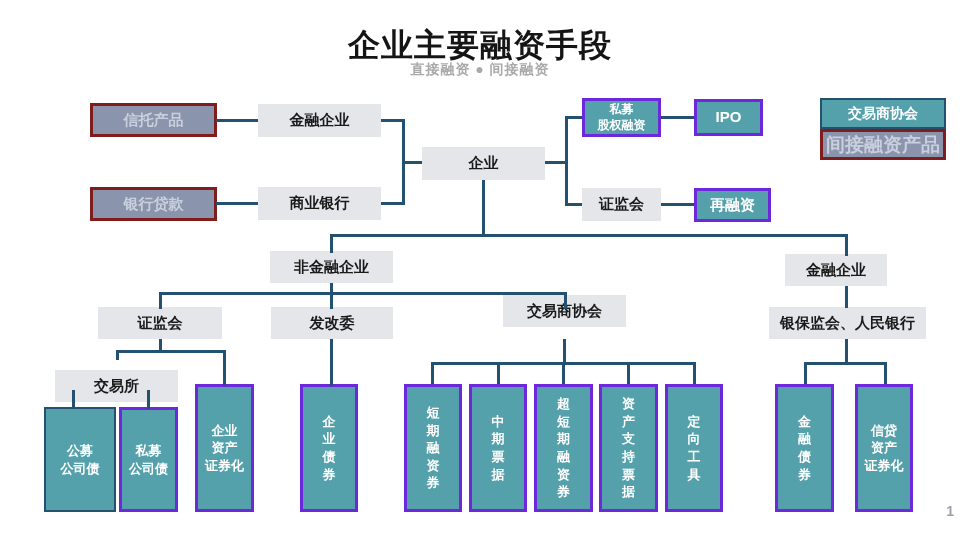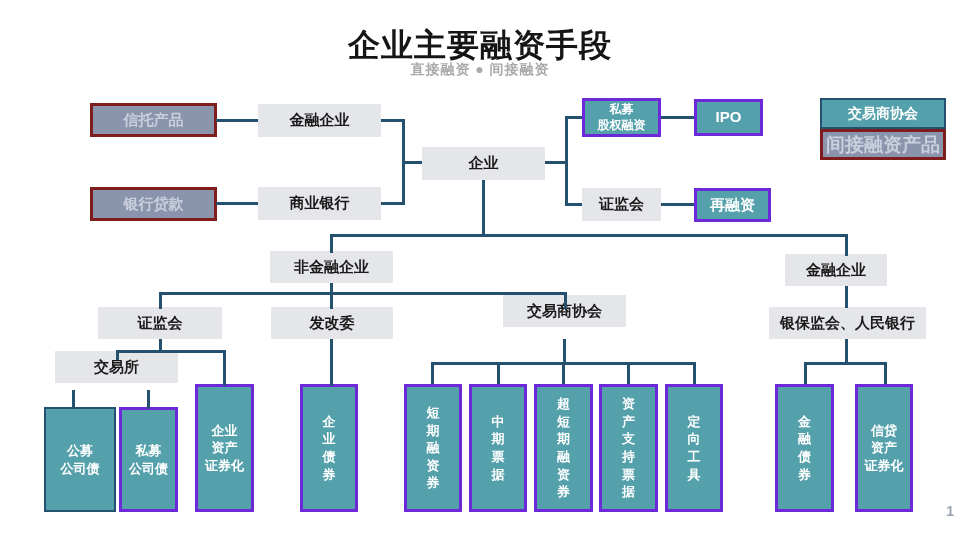--- a/index.html
+++ b/index.html
@@ -55,21 +55,21 @@
   <div class="node teal" style="left:694px;top:188px;width:77px;height:34px;font-size:15px;">再融资</div>
 
   <div class="node light" style="left:270px;top:251px;width:123px;height:32px;">非金融企业</div>
   <div class="node light" style="left:785px;top:254px;width:102px;height:32px;">金融企业</div>
 
   <div class="node light" style="left:98px;top:307px;width:124px;height:32px;">证监会</div>
   <div class="node light" style="left:271px;top:307px;width:122px;height:32px;">发改委</div>
   <div class="node light" style="left:503px;top:295px;width:123px;height:32px;text-align:center;">交易商协会</div>
   <div class="node light" style="left:769px;top:307px;width:157px;height:32px;">银保监会、人民银行</div>
 
-  <div class="node light" style="left:55px;top:351px;width:123px;height:32px;">交易所</div>
+  <div class="node light" style="left:55px;top:370px;width:123px;height:32px;">交易所</div>
 
   <div class="node teal navy-border" style="left:44px;top:407px;width:72px;height:105px;">公募
 公司债</div>
   <div class="node teal" style="left:119px;top:407px;width:59px;height:105px;">私募
 公司债</div>
   <div class="node teal" style="left:195px;top:384px;width:59px;height:128px;">企业
 资产
 证券化</div>
   <div class="node teal" style="left:300px;top:384px;width:58px;height:128px;">企
 业

